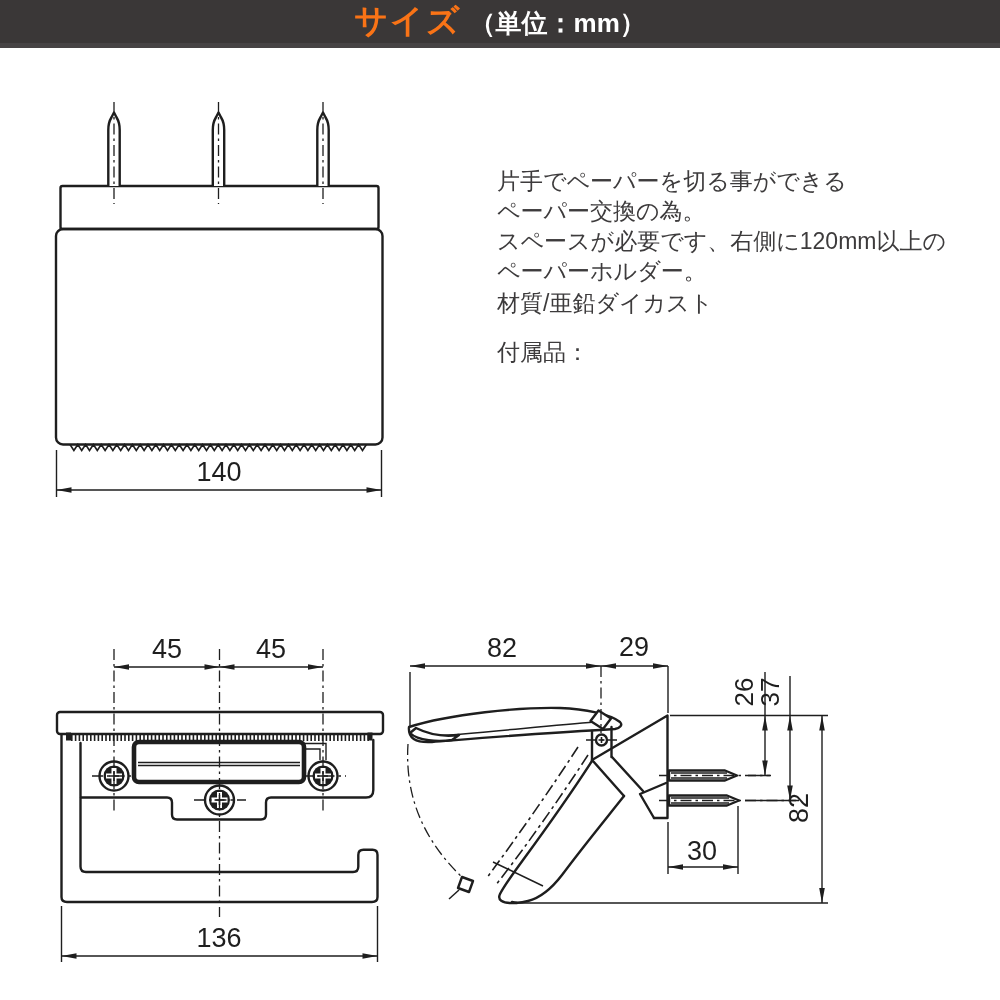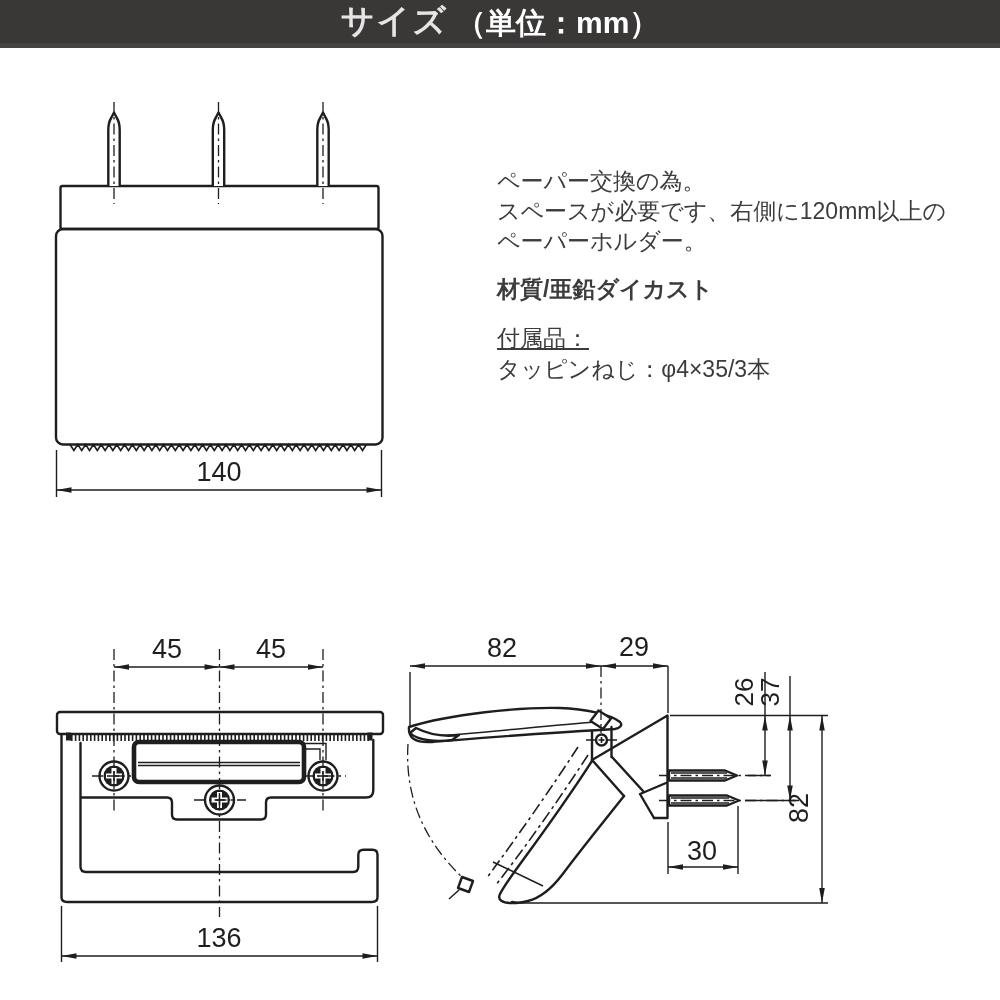--- a/index.html
+++ b/index.html
@@ -3,25 +3,25 @@
 <meta charset="utf-8">
 <style>
   :root{
     --header-bg:#3a3737; --header-strip:#464344; --line:#1e1e1e; --text:#3d3b3c; --bg:#ffffff;
   }
   *{margin:0;padding:0;box-sizing:border-box;}
   html,body{width:1000px;height:1000px;background:var(--bg);font-family:"Liberation Sans",sans-serif;}
   .page{position:relative;width:1000px;height:1000px;background:var(--bg);overflow:hidden;}
   header{position:absolute;left:0;top:0;width:1000px;height:48px;background:var(--header-bg);
     border-bottom:5px solid var(--header-strip);display:flex;align-items:center;justify-content:center;gap:8px;}
-  .ttl{color:#e5e5e5;font-size:33px;font-weight:700;letter-spacing:2px;}
-  .unit{color:#fff;font-size:30px;font-weight:700;padding-top:4px;}
+  .ttl{color:#f97316;font-size:33px;font-weight:700;letter-spacing:2px;}
+  .unit{color:#fff;font-size:26px;font-weight:700;padding-top:4px;}
   .notes{position:absolute;left:497px;top:166px;width:485px;color:var(--text);font-size:23px;line-height:30px;}
-  .notes .mat{margin-top:18px;font-weight:bold;}
-  .notes .acc1{margin-top:19px;line-height:31px;text-decoration:underline;}
+  .notes .mat{margin-top:2px;}
+  .notes .acc1{margin-top:19px;line-height:31px;}
   .notes .acc2{line-height:31px;}
   svg{position:absolute;overflow:visible;}
   .s2{stroke:var(--line);stroke-width:2.4;fill:none;stroke-linejoin:round;stroke-linecap:round;}
   .sw{stroke:var(--line);stroke-width:2.4;fill:#fff;stroke-linejoin:round;}
   .s4{stroke:var(--line);stroke-width:4.6;fill:#fff;stroke-linejoin:round;}
   .s1{stroke:var(--line);stroke-width:1.4;fill:none;}
   .cd{stroke:var(--line);stroke-width:1.3;fill:none;stroke-dasharray:11 4 2.5 4;}
   .cd2{stroke:var(--line);stroke-width:1.6;fill:none;stroke-dasharray:12 4 3 4;}
   .ar{fill:var(--line);stroke:none;}
   .bk{fill:var(--line);stroke:none;}
@@ -64,26 +64,26 @@
     <g>
       <path class="s1" d="M56.5,450 V497 M381.5,450 V497"></path>
       <path class="s1" d="M56.5,490 H381.5"></path>
       <path class="ar" d="M56.5,490 l15,-2.8 v5.6 z"></path>
       <path class="ar" d="M381.5,490 l-15,-2.8 v5.6 z"></path>
       <text class="dt" x="219" y="481" text-anchor="middle">140</text>
     </g>
   </svg>
 
   <div class="notes">
+    <div>片手でペーパーを切る事ができる</div>
     <div>ペーパー交換の為。</div>
     <div>スペースが必要です、右側に120mm以上の</div>
     <div>ペーパーホルダー。</div>
     <div class="mat">材質/亜鉛ダイカスト</div>
     <div class="acc1">付属品：</div>
-    <div class="acc2">タッピンねじ：φ4×35/3本</div>
   </div>
 
   <svg style="left:30px;top:635px;" width="390" height="345" viewBox="30 635 390 345">
     <g>
 
       <path class="s2" d="M80.5,743 L80.5,866.5 Q80.5,872 86,872 L353,872 Q358.3,872 358.3,866.5 L358.3,855 Q358.3,849.8 363.5,849.8 L372.5,849.8 Q377.5,849.8 377.5,855 L377.5,897 Q377.5,902 372,902 L67,902 Q61.5,902 61.5,897 L61.5,735"></path>
 
       <path class="s2" d="M373.3,740 L373.3,790 Q373.3,797.5 366,797.5 L271,797.5 Q266,797.5 266,802.5 L266,814.5 Q266,819.5 261,819.5 L177,819.5 Q172,819.5 172,814.5 L172,802.5 Q172,797.5 167,797.5 L81,797.5"></path>
 
       <rect class="sw" x="57" y="712" width="326" height="22" rx="3"></rect>

